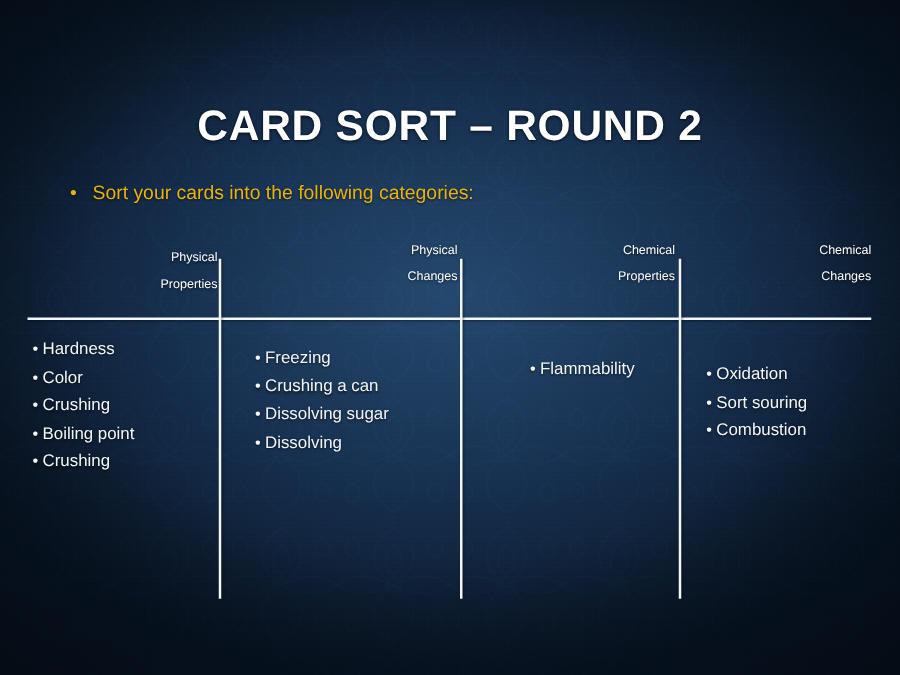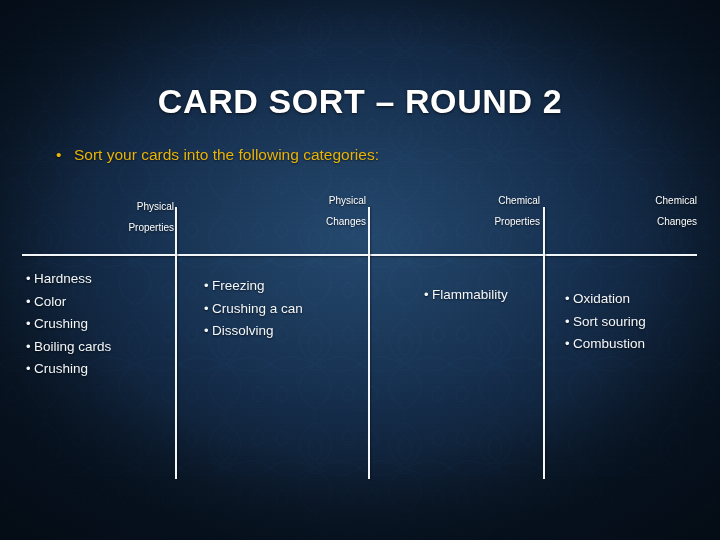--- a/index.html
+++ b/index.html
@@ -215,27 +215,28 @@
 
     <div id="hrule"></div>
     <div class="vdiv" style="left:175px;"></div>
     <div class="vdiv" style="left:368px;"></div>
     <div class="vdiv" style="left:543px;"></div>
 
     <div class="col-list" style="left:26px; top:268px;">
       <div><span class="li-dot">•</span><span>Hardness</span></div>
       <div><span class="li-dot">•</span><span>Color</span></div>
       <div><span class="li-dot">•</span><span>Crushing</span></div>
-      <div><span class="li-dot">•</span><span>Boiling cards</span></div>
+      <div><span class="li-dot">•</span><span>Boiling point</span></div>
       <div><span class="li-dot">•</span><span>Crushing</span></div>
     </div>
 
     <div class="col-list" style="left:204px; top:275px;">
       <div><span class="li-dot">•</span><span>Freezing</span></div>
       <div><span class="li-dot">•</span><span>Crushing a can</span></div>
+      <div><span class="li-dot">•</span><span>Dissolving sugar</span></div>
       <div><span class="li-dot">•</span><span>Dissolving</span></div>
     </div>
 
     <div class="col-list" style="left:380px; top:284px;margin-left:44px;">
       <div><span class="li-dot">•</span><span>Flammability</span></div>
     </div>
 
     <div class="col-list" style="left:553px; top:288px;margin-left:12px;">
       <div><span class="li-dot">•</span><span>Oxidation</span></div>
       <div><span class="li-dot">•</span><span>Sort souring</span></div>

